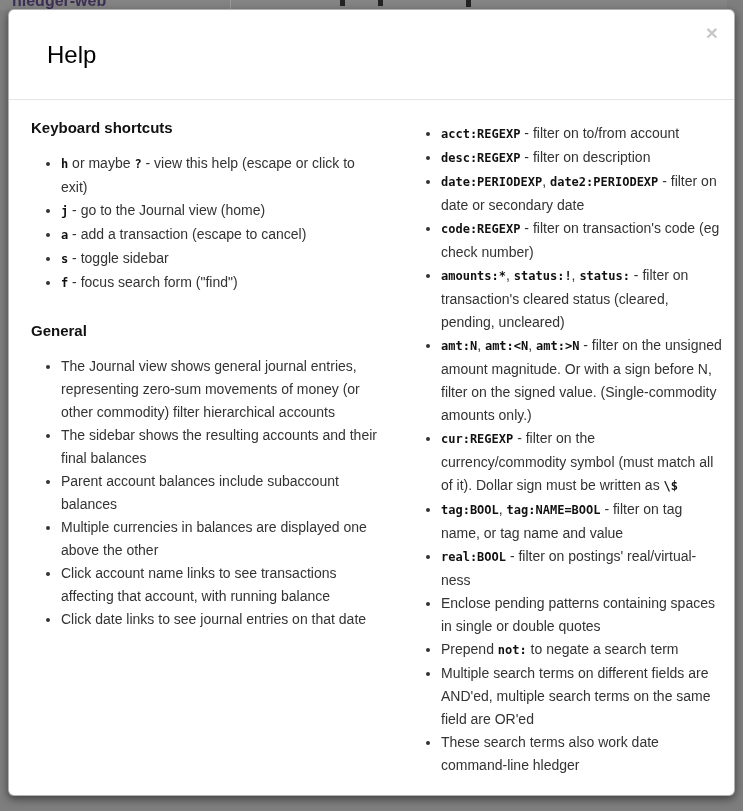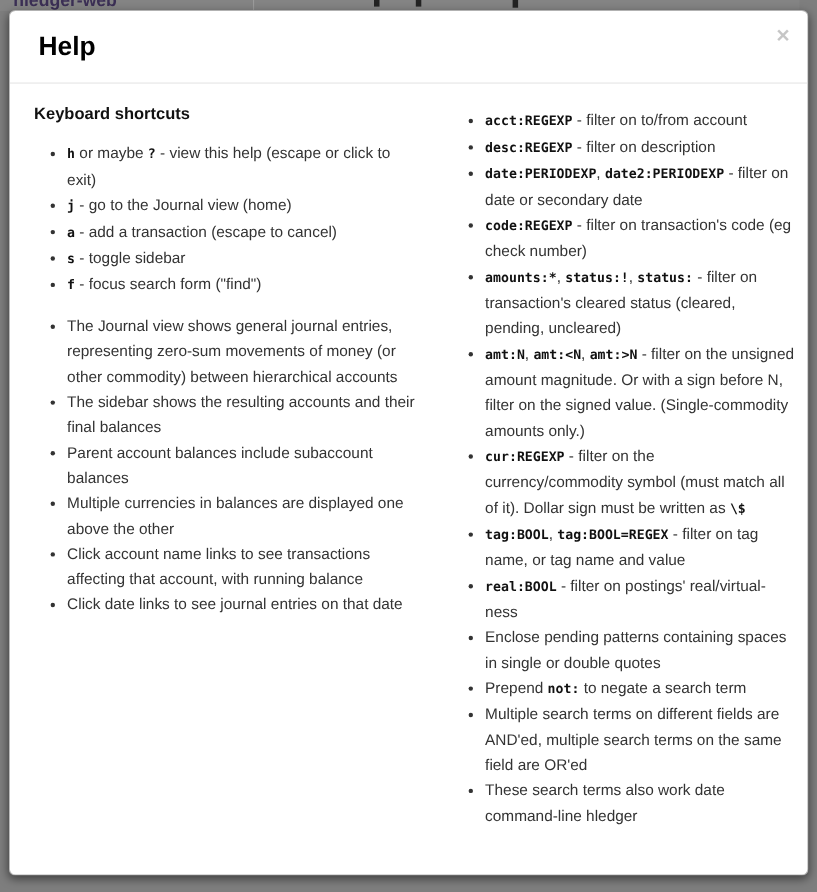--- a/index.html
+++ b/index.html
@@ -42,23 +42,23 @@
     border-radius: 6px;
     box-shadow: 0 3px 9px rgba(0,0,0,0.5);
     overflow: hidden;
   }
   .modal-header {
     padding: 14px 20px 13px 22px;
     border-bottom: 1px solid #e5e5e5;
     position: relative;
   }
   .modal-title {
-    margin: 4px;
+    margin: 16px;
     font-size: 24px;
-    font-weight: bold;
+    font-weight: normal;
     line-height: 30px;
     color: #000;
   }
   .close-btn {
     position: absolute; top: 12px; right: 16px;
     border: 0; background: none; padding: 0;
     font-size: 21px; font-weight: bold; line-height: 1;
     color: #000; opacity: 0.22;
     cursor: pointer;
     font-family: "Liberation Sans", sans-serif;
@@ -116,39 +116,40 @@
   <div class="modal-body">
     <div class="col-left">
         <h4>Keyboard shortcuts</h4>
         <ul>
           <li><code>h</code> or maybe <code>?</code> - view this help (escape or click to exit)</li>
           <li><code>j</code> - go to the Journal view (home)</li>
           <li><code>a</code> - add a transaction (escape to cancel)</li>
           <li><code>s</code> - toggle sidebar</li>
           <li><code>f</code> - focus search form ("find")</li>
         </ul>
+        <h4>General</h4>
         <ul>
-          <li>The Journal view shows general journal entries, representing zero-sum movements of money (or other commodity) between hierarchical accounts</li>
+          <li>The Journal view shows general journal entries, representing zero-sum movements of money (or other commodity) filter hierarchical accounts</li>
           <li>The sidebar shows the resulting accounts and their final balances</li>
           <li>Parent account balances include subaccount balances</li>
           <li>Multiple currencies in balances are displayed one above the other</li>
           <li>Click account name links to see transactions affecting that account, with running balance</li>
           <li>Click date links to see journal entries on that date</li>
         </ul>
       </div>
     <div class="col-right">
         <ul>
           <li><code>acct:REGEXP</code> - filter on to/from account</li>
           <li><code>desc:REGEXP</code> - filter on description</li>
           <li><code>date:PERIODEXP</code>, <code>date2:PERIODEXP</code> - filter on date or secondary date</li>
           <li><code>code:REGEXP</code> - filter on transaction's code (eg check number)</li>
           <li><code>amounts:*</code>, <code>status:!</code>, <code>status:</code> - filter on transaction's cleared status (cleared, pending, uncleared)</li>
           <li><code>amt:N</code>, <code>amt:&lt;N</code>, <code>amt:&gt;N</code> - filter on the unsigned amount magnitude. Or with a sign before N, filter on the signed value. (Single-commodity amounts only.)</li>
           <li><code>cur:REGEXP</code> - filter on the currency/commodity symbol (must match all of it). Dollar sign must be written as <code>\$</code></li>
-          <li><code>tag:BOOL</code>, <code>tag:BOOL=REGEX</code> - filter on tag name, or tag name and value</li>
+          <li><code>tag:BOOL</code>, <code>tag:NAME=BOOL</code> - filter on tag name, or tag name and value</li>
           <li><code>real:BOOL</code> - filter on postings' real/virtual-ness</li>
           <li>Enclose pending patterns containing spaces in single or double quotes</li>
           <li>Prepend <code>not:</code> to negate a search term</li>
           <li>Multiple search terms on different fields are AND'ed, multiple search terms on the same field are OR'ed</li>
           <li>These search terms also work date command-line hledger</li>
         </ul>
       </div>
   </div>
 </div>
 

